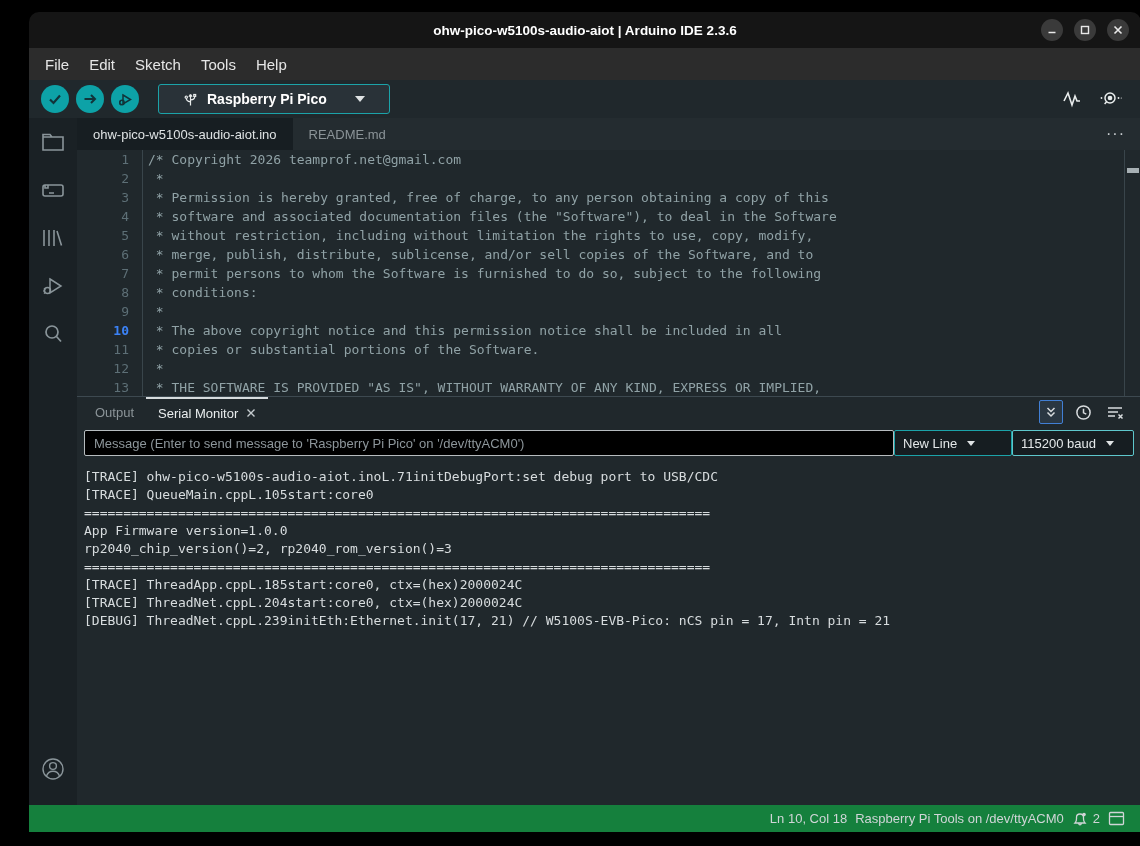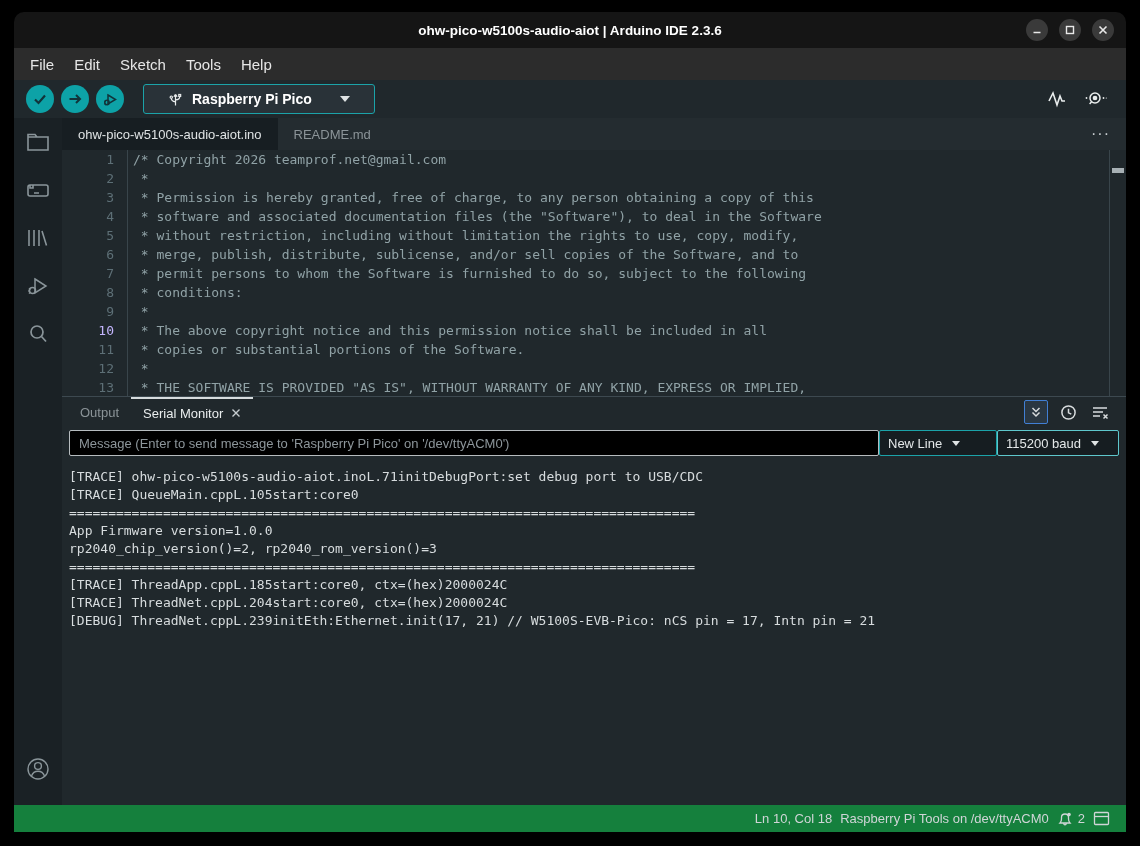--- a/index.html
+++ b/index.html
@@ -1,18 +1,18 @@
 <!DOCTYPE html>
 <html><head>
 <meta charset="utf-8">
 <style>
   * { margin:0; padding:0; box-sizing:border-box; }
   html,body { width:1140px; height:846px; background:#000; overflow:hidden;
               font-family:"Liberation Sans", sans-serif; }
-  .window { position:absolute; left:14px; top:12px; width:1112px; height:820px;
+  .window { position:absolute; left:29px; top:12px; width:1112px; height:820px;
             display:flex; flex-direction:column; border-radius:10px 10px 0 0; overflow:hidden; }
 
   
   .titlebar { height:36px; background:#151515; display:flex; align-items:center; position:relative; flex:none; }
   .title { position:absolute; left:0; right:0; text-align:center; color:#fff; font-size:13.5px; font-weight:bold; }
   .win-controls { margin-left:auto; display:flex; gap:11px; padding-right:12px; z-index:2; }
   .winbtn { width:22px; height:22px; border-radius:50%; background:#3a3a3a; display:flex; align-items:center; justify-content:center; cursor:pointer; }
   .winbtn svg { stroke:#e8e8e8; }
 
   
@@ -43,21 +43,21 @@
   .tabbar { height:32px; background:#242c30; display:flex; align-items:stretch; flex:none; }
   .tab { display:flex; align-items:center; padding:0 16px; font-size:13px; color:#8b9498; cursor:pointer; }
   .tab.active { background:#171e22; color:#dfe3e4; }
   .tab-overflow { margin-left:auto; color:#c8cdd0; font-size:16px; letter-spacing:1px; display:flex; align-items:center; padding-right:16px; cursor:pointer; }
 
   
   .editor { flex:1; background:#20282c; position:relative; overflow:hidden;
             font-family:"DejaVu Sans Mono", monospace; font-size:13px; }
   .code-row { display:flex; height:19px; line-height:19px; white-space:pre; cursor:text; }
   .code-row .ln { width:66px; flex:none; text-align:right; padding-right:13px; color:#5d6f76; border-right:1px solid #39454b; }
-  .code-row.active .ln { color:#c4b5fd; font-weight:normal; }
+  .code-row.active .ln { color:#3b82f6; font-weight:bold; }
   .code-row .code { padding-left:5px; color:#90a2a6; }
   .vscroll { position:absolute; right:0; top:0; bottom:0; width:17px; border-left:1px solid #39454b; }
   .vscroll .thumb { position:absolute; left:2px; right:2px; top:18px; height:5px; background:#a7b0b4; }
 
   
   .panel { height:409px; background:#20282c; border-top:1px solid #3d4950; display:flex; flex-direction:column; flex:none; }
   .panel-header { height:30px; display:flex; align-items:stretch; padding-left:6px; flex:none; }
   .ptab { display:flex; align-items:center; gap:8px; padding:0 12px; font-size:13px; color:#8b9498; cursor:pointer; }
   .ptab.active { color:#e9edee; border-top:2px solid #d7dcde; }
   .ptab .closex { stroke:#c5cccf; }

